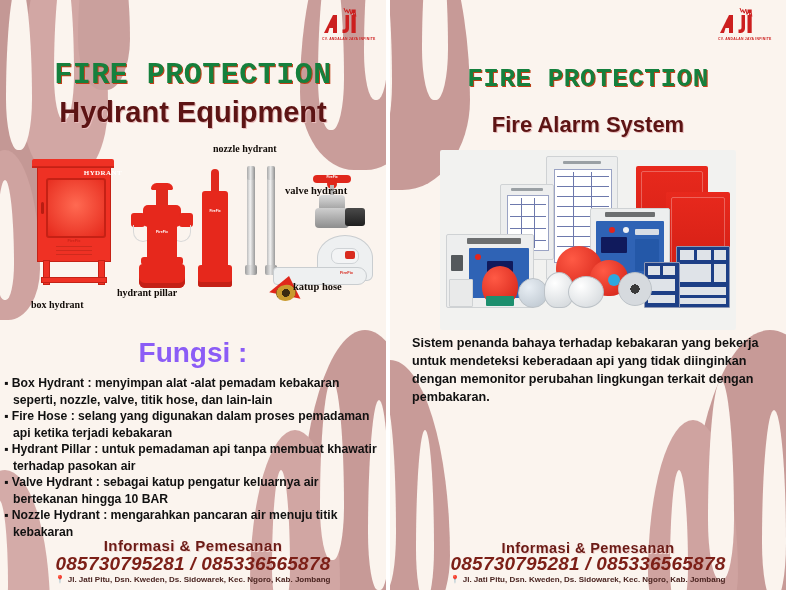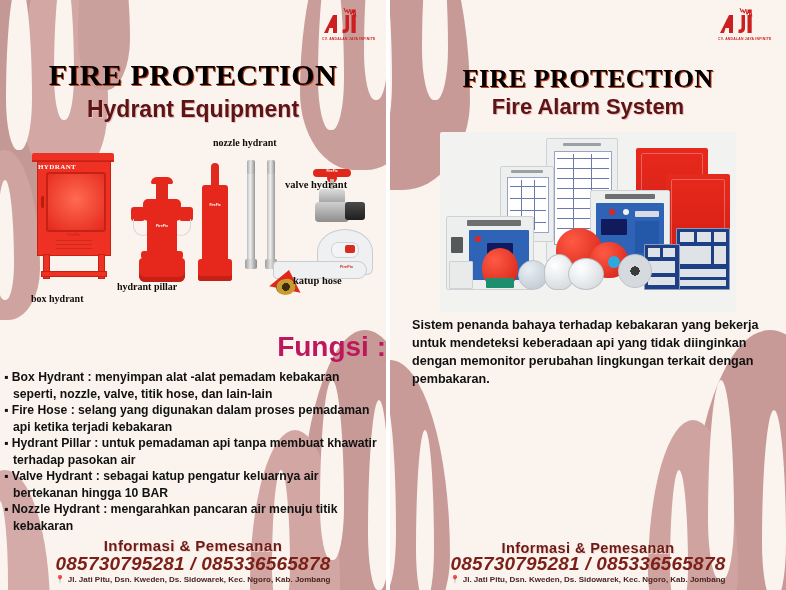--- a/index.html
+++ b/index.html
@@ -30,48 +30,48 @@
   
   .logo{position:absolute;top:6px;right:12px;width:52px;text-align:center;}
   .logo-mark{position:relative;height:30px;}
   .logo-text{font-size:3.4px;letter-spacing:.25px;color:#cc1f1f;font-weight:bold;
              white-space:nowrap;margin-top:1px;font-family:"Liberation Sans",sans-serif;}
   .logo-right{right:16px;}
 
   
   .head{position:relative;text-align:center;z-index:5;}
   .h-main{
-    color:#000000;font-weight:bold;font-family:Liberation Serif, serif;
+    color:#15803d;font-weight:bold;font-family:Liberation Mono, monospace;
     letter-spacing:.5px;
     text-shadow:1px 1px 0 #c0401a;
   }
   .h-sub{
     color:#5c1414;font-weight:bold;font-family:"Liberation Sans",sans-serif;
     text-shadow:1px 1px 0 #e9bdbd;
   }
   .panel-left .h-main{font-size:30px;margin-top:58px;}
-  .panel-left .h-sub{font-size:23px;margin-top:4px;}
+  .panel-left .h-sub{font-size:29px;margin-top:4px;}
   .panel-right .h-main{font-size:26px;margin-top:64px;}
-  .panel-right .h-sub{font-size:22px;margin-top:0;}
+  .panel-right .h-sub{font-size:22px;margin-top:18px;}
 
   
   .prod-left{position:relative;width:360px;height:190px;margin:8px auto 0;z-index:4;}
   .plabel{position:absolute;font-family:"Liberation Serif",serif;font-weight:bold;
           color:#120c08;white-space:nowrap;}
 
   .box-hyd{position:absolute;left:24px;top:22px;width:72px;height:124px;}
   .bh-roof{position:absolute;left:-5px;top:0;width:82px;height:9px;background:#ef3124;
            border-radius:2px 2px 0 0;box-shadow:inset 0 -2px 0 #cf2418;}
   .bh-body{position:absolute;left:0;top:8px;width:72px;height:93px;background:#ef3124;
            border:1px solid #c52115;}
   .bh-win{position:absolute;left:8px;top:10px;width:56px;height:56px;
           background:radial-gradient(circle at 50% 45%,#ff6a52,#e5281b);
           border:2px solid #c52115;border-radius:3px;}
   .bh-handle{position:absolute;left:3px;top:34px;width:3px;height:12px;background:#b81d12;border-radius:2px;}
-  .bh-txt{position:absolute;left:0;top:1px;width:84px;text-align:left;font-size:7px;
+  .bh-txt{position:absolute;left:0;top:1px;width:84px;text-align:right;font-size:7px;
           color:#fff;font-family:"Liberation Serif",serif;font-weight:bold;letter-spacing:.4px;}
   .bh-brand{position:absolute;left:0;top:70px;width:72px;text-align:center;font-size:4px;
             color:#c9251a;font-weight:bold;}
   .bh-vent{position:absolute;left:18px;width:36px;height:1px;background:#cf2a1d;}
   .bh-leg{position:absolute;top:101px;width:5px;height:23px;background:#ef3124;border:1px solid #c52115;}
   .bh-rail{position:absolute;top:118px;left:4px;width:64px;height:4px;background:#ef3124;border:1px solid #c52115;}
 
   .pillar{position:absolute;left:118px;top:46px;width:62px;height:110px;}
   .pl-cap{position:absolute;left:20px;top:0;width:22px;height:7px;background:#e6281c;border-radius:8px 8px 2px 2px;}
   .pl-neck{position:absolute;left:25px;top:6px;width:12px;height:18px;background:#e02a1d;}
@@ -149,21 +149,21 @@
   .led{position:absolute;border-radius:50%;}
   .bell{position:absolute;background:radial-gradient(circle at 35% 30%,#ff5a45,#cf1d13);
         border-radius:50% 50% 46% 46%;}
   .detector{position:absolute;border-radius:50%;
             background:radial-gradient(circle at 35% 30%,#ffffff,#cfd4d8);border:1px solid #bcc2c7;}
   .detector.dark{background:radial-gradient(circle at 35% 30%,#e8eef4,#b9c3cc);}
   .module{position:absolute;background:#1d3f86;border:1px solid #8f98b4;border-radius:1px;}
   .module-grid{position:absolute;background:#dfe3e8;}
 
   
-  .fungsi-title{position:relative;z-index:5;text-align:right;font-weight:bold;color:#be185d;
+  .fungsi-title{position:relative;z-index:5;text-align:center;font-weight:bold;color:#8b5cf6;
                 font-family:"Liberation Sans",sans-serif;}
   .panel-left .fungsi-title{font-size:28px;margin-top:10px;}
   .panel-right .fungsi-title{font-size:17px;margin-top:24px;}
   .body-copy{position:relative;z-index:5;color:#111;font-weight:bold;
              font-family:"Liberation Sans",sans-serif;}
   .panel-left .body-copy{font-size:12.2px;line-height:16.5px;margin:6px 6px 0 4px;}
   .panel-left .body-copy li{list-style:none;margin:0 0 0 0;text-indent:-9px;padding-left:9px;}
   .panel-left .body-copy ul{margin:0;padding:0;}
   .bullet-dot{color:#111;}
   .panel-right .body-copy{font-size:12.6px;line-height:18px;margin:4px 18px 0 22px;}

